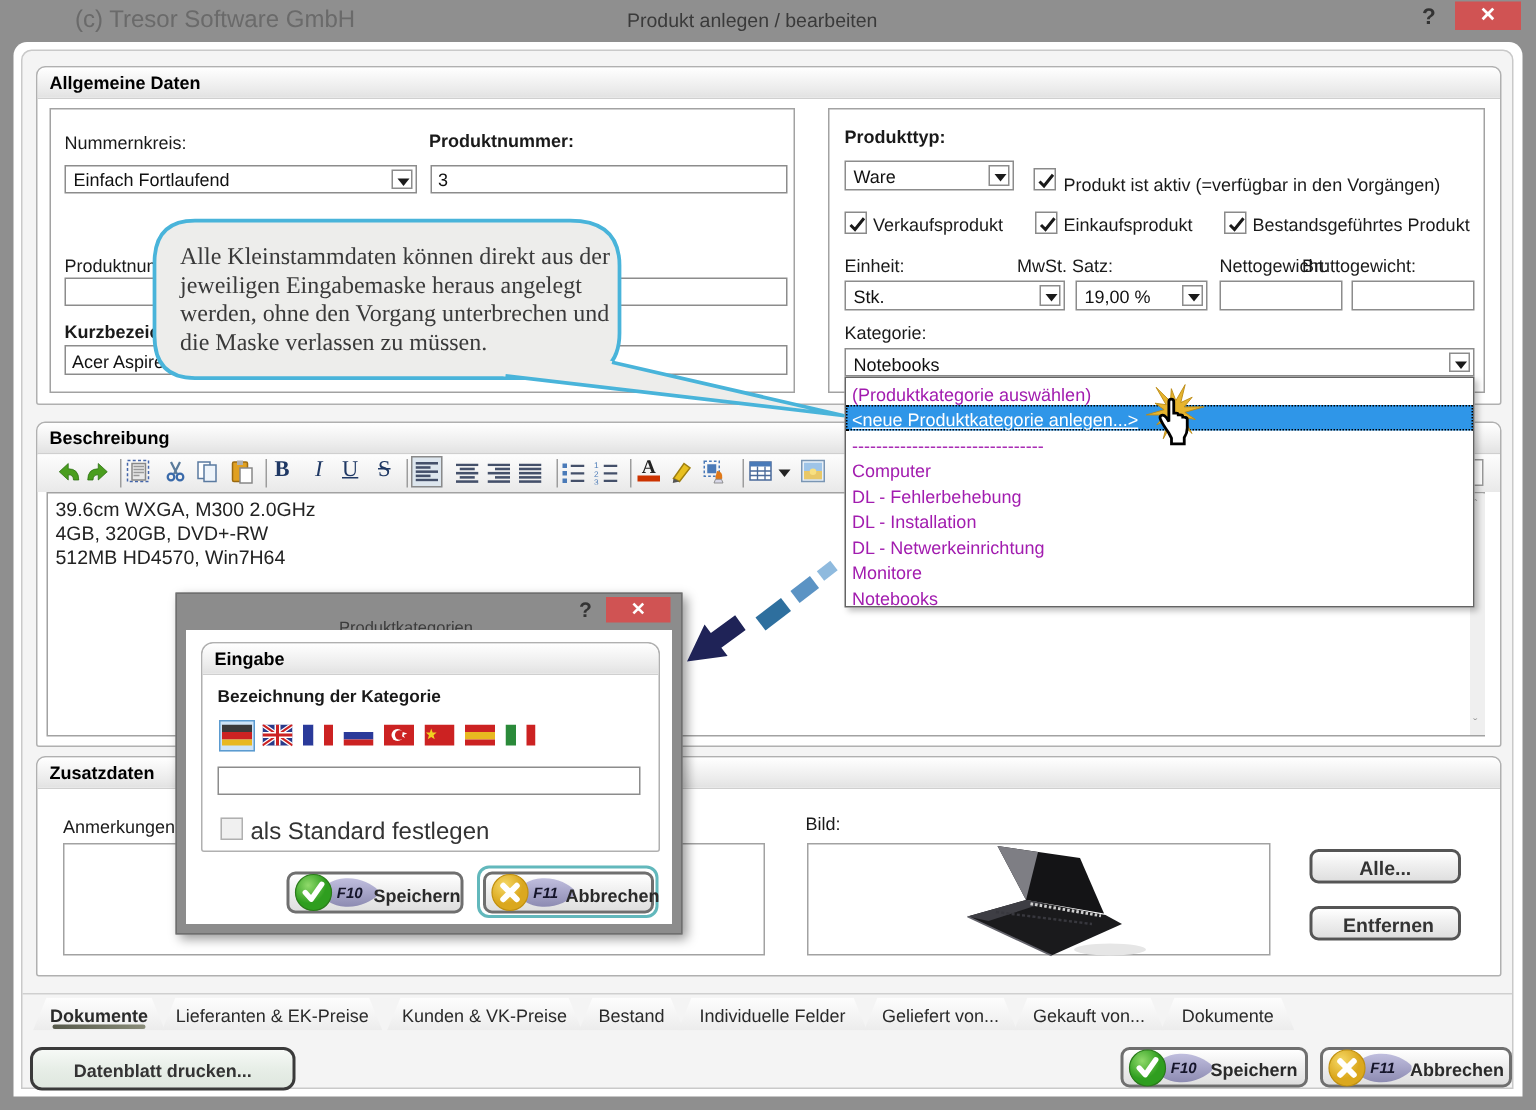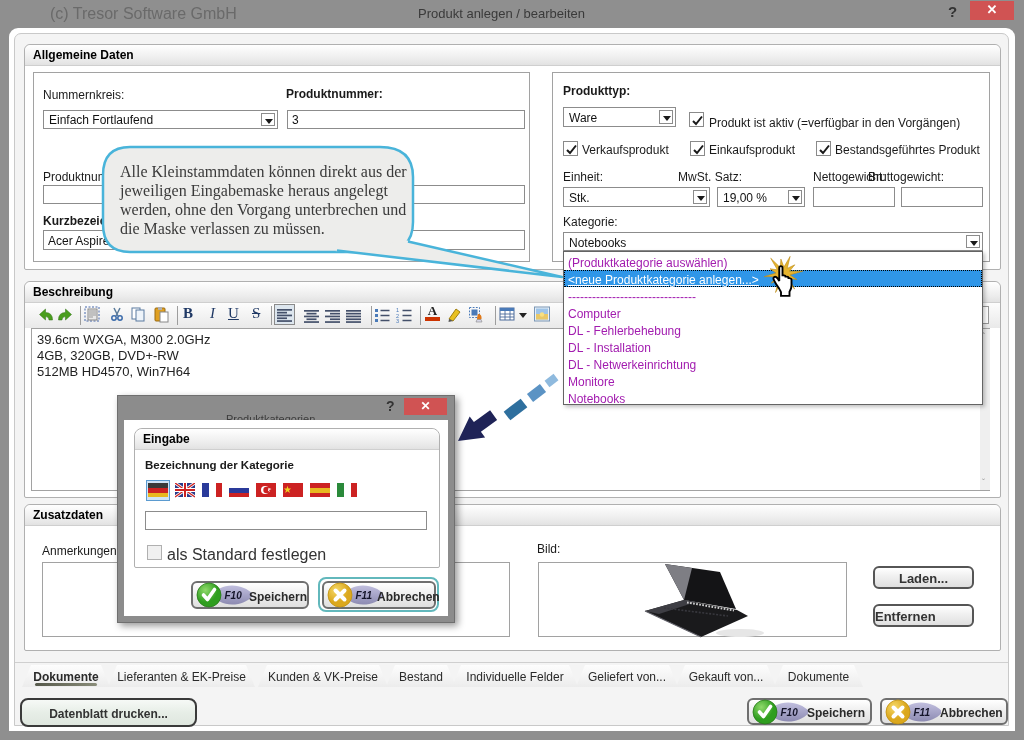--- a/index.html
+++ b/index.html
@@ -261,24 +261,24 @@
   <ellipse cx="110" cy="78" rx="24" ry="4" fill="#e6e6e6"></ellipse>
   <polygon points="35,9 90,17 106,54 54,45" fill="#141416"></polygon>
   <polygon points="35,9 62,13 54,45" fill="#7e7e84"></polygon>
   <polygon points="15,56 54,45 107,55 118,61 71,82" fill="#1a1a1c"></polygon>
   <polygon points="15,56 54,45 66,47 29,59" fill="#3e3e44"></polygon>
   <path d="M57 47.5 L104 55.5" stroke="#cfcfcf" stroke-width="2" stroke-dasharray="1.7 1.4" fill="none"></path>
   <path d="M34 53 L98 61" stroke="#38383e" stroke-width="1.6" stroke-dasharray="2 1.5" fill="none"></path>
   <path d="M15 56 L71 82" stroke="#62626a" stroke-width="1.2" fill="none"></path>
 </svg>
 <div class="btn" style="left:873px;top:566px;width:101px;height:23px;border:2px solid #555;">
-    <span class="t" style="left:0;right:0;top:3px;text-align:center;font-size:13px;">Laden...</span>
+    <span class="t" style="left:0;right:0;top:3px;text-align:center;font-size:13px;">Alle...</span>
   </div>
 <div class="btn" style="left:873px;top:604px;width:101px;height:23px;border:2px solid #555;">
-    <span class="t" style="left:0;right:6px;top:3px;text-align:left;font-size:13px;">Entfernen</span>
+    <span class="t" style="left:0;right:16px;top:3px;text-align:right;font-size:13px;">Entfernen</span>
   </div>
 
 <div class="abs" id="dropdown" style="left:563px;top:251px;width:420px;height:154px;background:#fff;border:1px solid #646464;box-shadow:2px 2px 4px rgba(0,0,0,.25);">
   <div class="ddi" style="top:3.5px;">(Produktkategorie auswählen)</div>
   <div class="abs" style="left:0;top:18px;width:418px;height:17px;background:#2f96e8;outline:1px dotted #000;outline-offset:-1px;"></div>
   <div class="ddi" style="top:20.5px;color:#fff;text-decoration:underline;">&lt;neue Produktkategorie anlegen...&gt;</div>
   <div class="ddi" style="top:37.5px;">--------------------------------</div>
   <div class="ddi" style="top:54.5px;">Computer</div>
   <div class="ddi" style="top:71.5px;">DL - Fehlerbehebung</div>
   <div class="ddi" style="top:88.5px;">DL - Installation</div>

